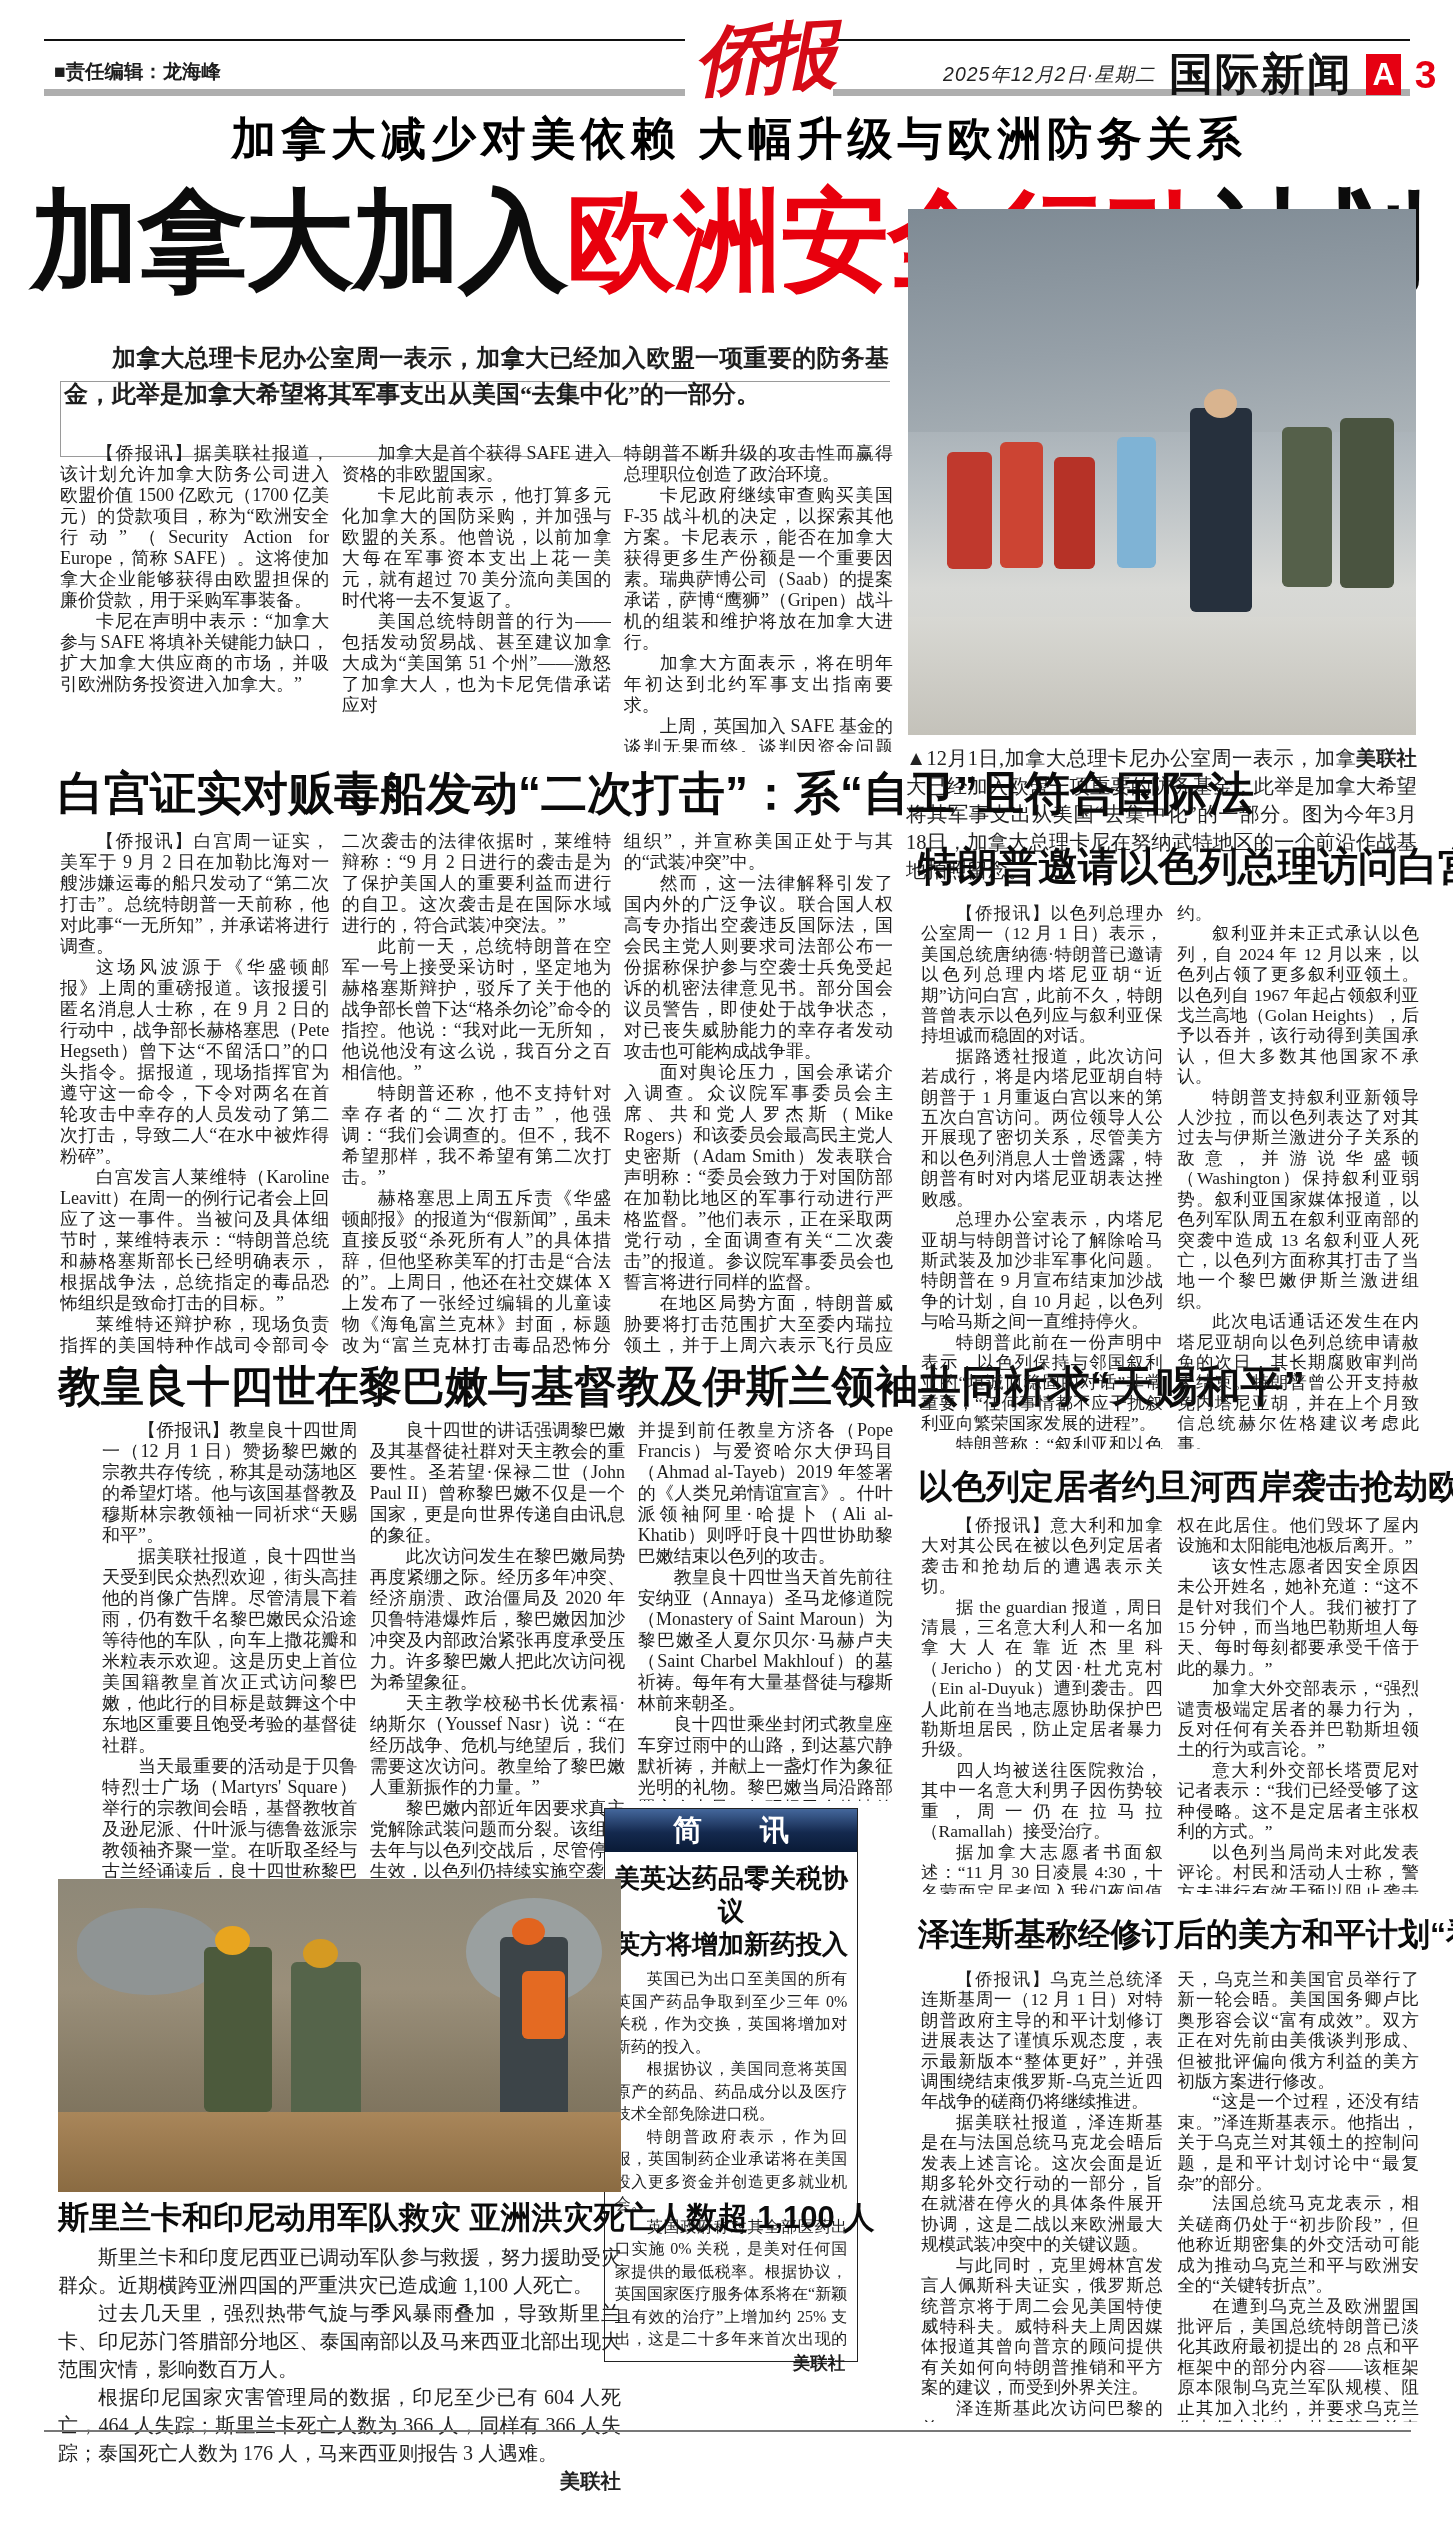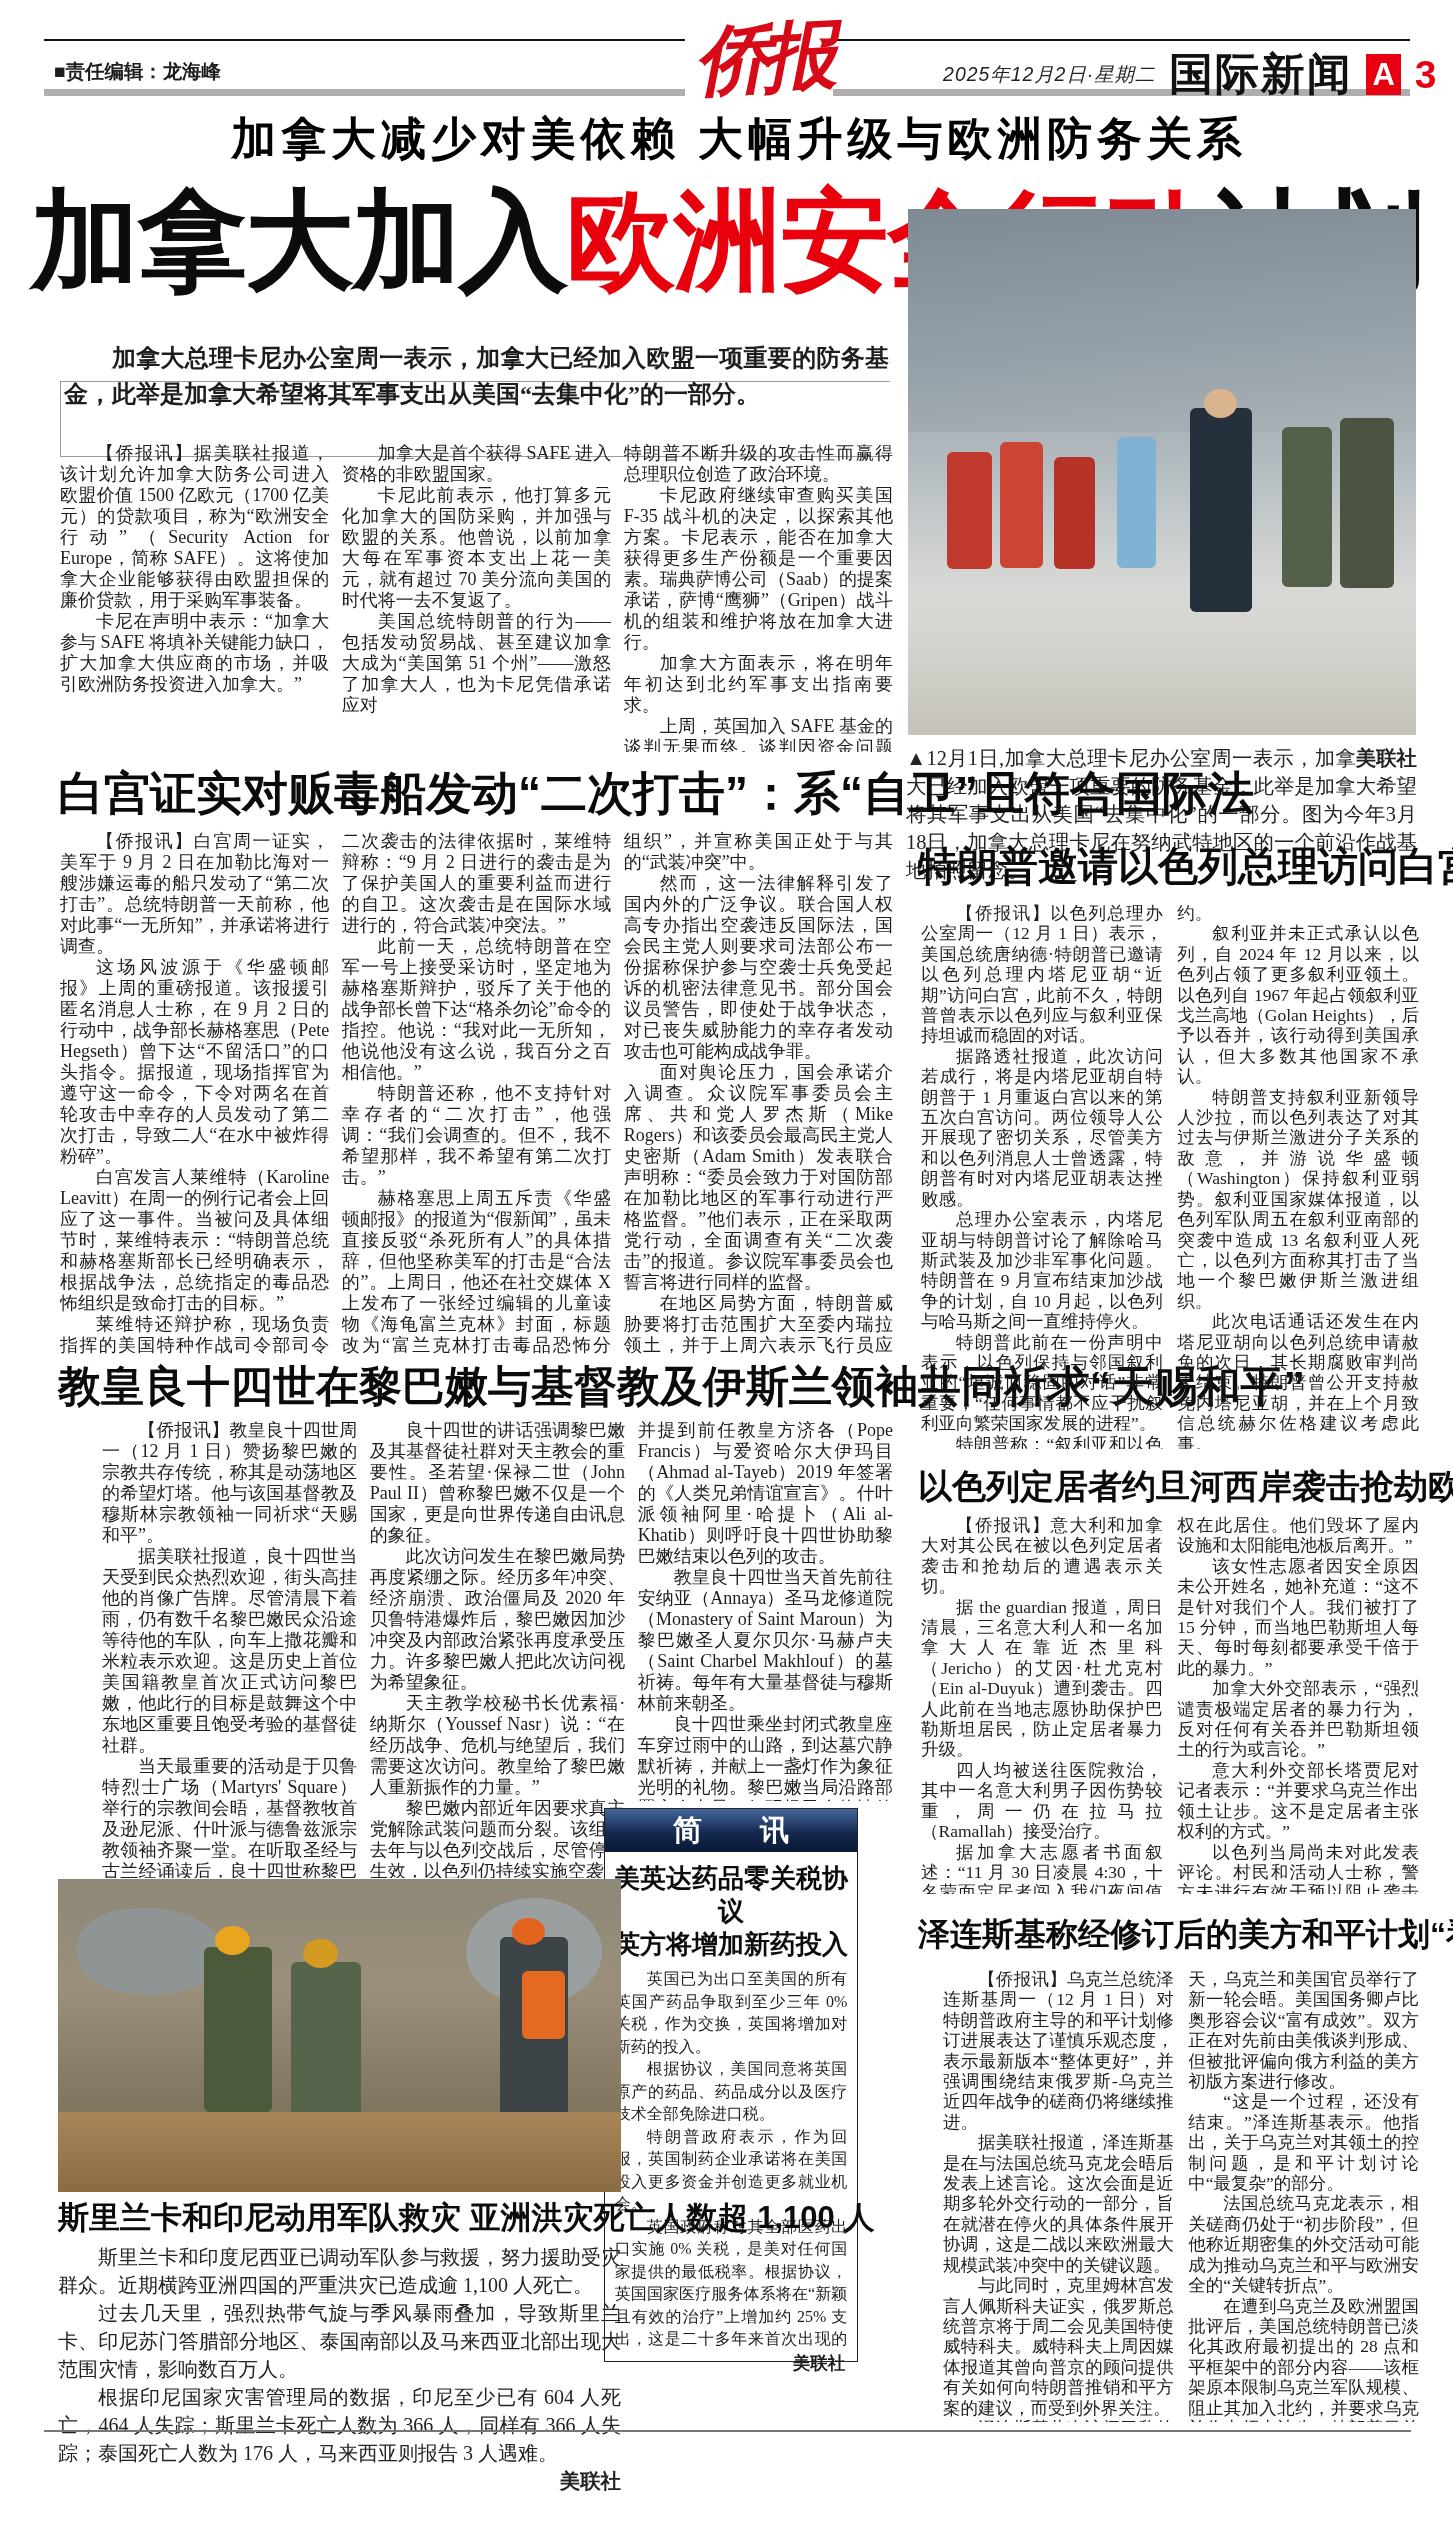--- a/index.html
+++ b/index.html
@@ -228,28 +228,28 @@
     <div class="col" style="height:379px;">
         <p>【侨报讯】意大利和加拿大对其公民在被以色列定居者袭击和抢劫后的遭遇表示关切。</p>
         <p>据 the guardian 报道，周日清晨，三名意大利人和一名加拿大人在靠近杰里科（Jericho）的艾因·杜尤克村（Ein al-Duyuk）遭到袭击。四人此前在当地志愿协助保护巴勒斯坦居民，防止定居者暴力升级。</p>
         <p>四人均被送往医院救治，其中一名意大利男子因伤势较重，周一仍在拉马拉（Ramallah）接受治疗。</p>
         <p>据加拿大志愿者书面叙述：“11 月 30 日凌晨 4:30，十名蒙面定居者闯入我们夜间值班后的住所，其中两人持军用步枪。他们对我们进行了约 15 分钟的殴打，我的头部、胸部、臀部和大腿被反复踢打。他们用阿拉伯语辱骂我们，称我们无</p>
       </div>
     <div class="col cont" style="height:379px;">
         <p>权在此居住。他们毁坏了屋内设施和太阳能电池板后离开。”</p>
         <p>该女性志愿者因安全原因未公开姓名，她补充道：“这不是针对我们个人。我们被打了 15 分钟，而当地巴勒斯坦人每天、每时每刻都要承受千倍于此的暴力。”</p>
         <p>加拿大外交部表示，“强烈谴责极端定居者的暴力行为，反对任何有关吞并巴勒斯坦领土的行为或言论。”</p>
-        <p>意大利外交部长塔贾尼对记者表示：“并要求乌克兰作出领土让步。这不是定居者主张权利的方式。”</p>
+        <p>意大利外交部长塔贾尼对记者表示：“我们已经受够了这种侵略。这不是定居者主张权利的方式。”</p>
         <p>以色列当局尚未对此发表评论。村民和活动人士称，警方未进行有效干预以阻止袭击或拆除前哨。内塔尼亚胡执政联盟主要成员积极支持约旦河西岸定居者。</p>
       </div>
   </div>
 
   <div class="h2a" style="left:918px;top:1913px;width:500px;font-size:32px;">泽连斯基称经修订后的美方和平计划“看起来更好”</div>
   <div class="cols body-r" style="left:921px;top:1969px;width:498px;height:453px;">
-    <div class="col" style="height:453px;margin-left:22px;">
+    <div class="col" style="height:453px;">
         <p>【侨报讯】乌克兰总统泽连斯基周一（12 月 1 日）对特朗普政府主导的和平计划修订进展表达了谨慎乐观态度，表示最新版本“整体更好”，并强调围绕结束俄罗斯-乌克兰近四年战争的磋商仍将继续推进。</p>
         <p>据美联社报道，泽连斯基是在与法国总统马克龙会晤后发表上述言论。这次会面是近期多轮外交行动的一部分，旨在就潜在停火的具体条件展开协调，这是二战以来欧洲最大规模武装冲突中的关键议题。</p>
         <p>与此同时，克里姆林宫发言人佩斯科夫证实，俄罗斯总统普京将于周二会见美国特使威特科夫。威特科夫上周因媒体报道其曾向普京的顾问提供有关如何向特朗普推销和平方案的建议，而受到外界关注。</p>
         <p>泽连斯基此次访问巴黎的前一</p>
       </div>
     <div class="col cont" style="height:453px;">
         <p>天，乌克兰和美国官员举行了新一轮会晤。美国国务卿卢比奥形容会议“富有成效”。双方正在对先前由美俄谈判形成、但被批评偏向俄方利益的美方初版方案进行修改。</p>
         <p>“这是一个过程，还没有结束。”泽连斯基表示。他指出，关于乌克兰对其领土的控制问题，是和平计划讨论中“最复杂”的部分。</p>
         <p>法国总统马克龙表示，相关磋商仍处于“初步阶段”，但他称近期密集的外交活动可能成为推动乌克兰和平与欧洲安全的“关键转折点”。</p>
         <p>在遭到乌克兰及欧洲盟国批评后，美国总统特朗普已淡化其政府最初提出的 28 点和平框架中的部分内容——该框架原本限制乌克兰军队规模、阻止其加入北约，并要求乌克兰作出领土让步。特朗普目前表示，该框架只是一个“概念”，需要进一步“微调”。</p>

